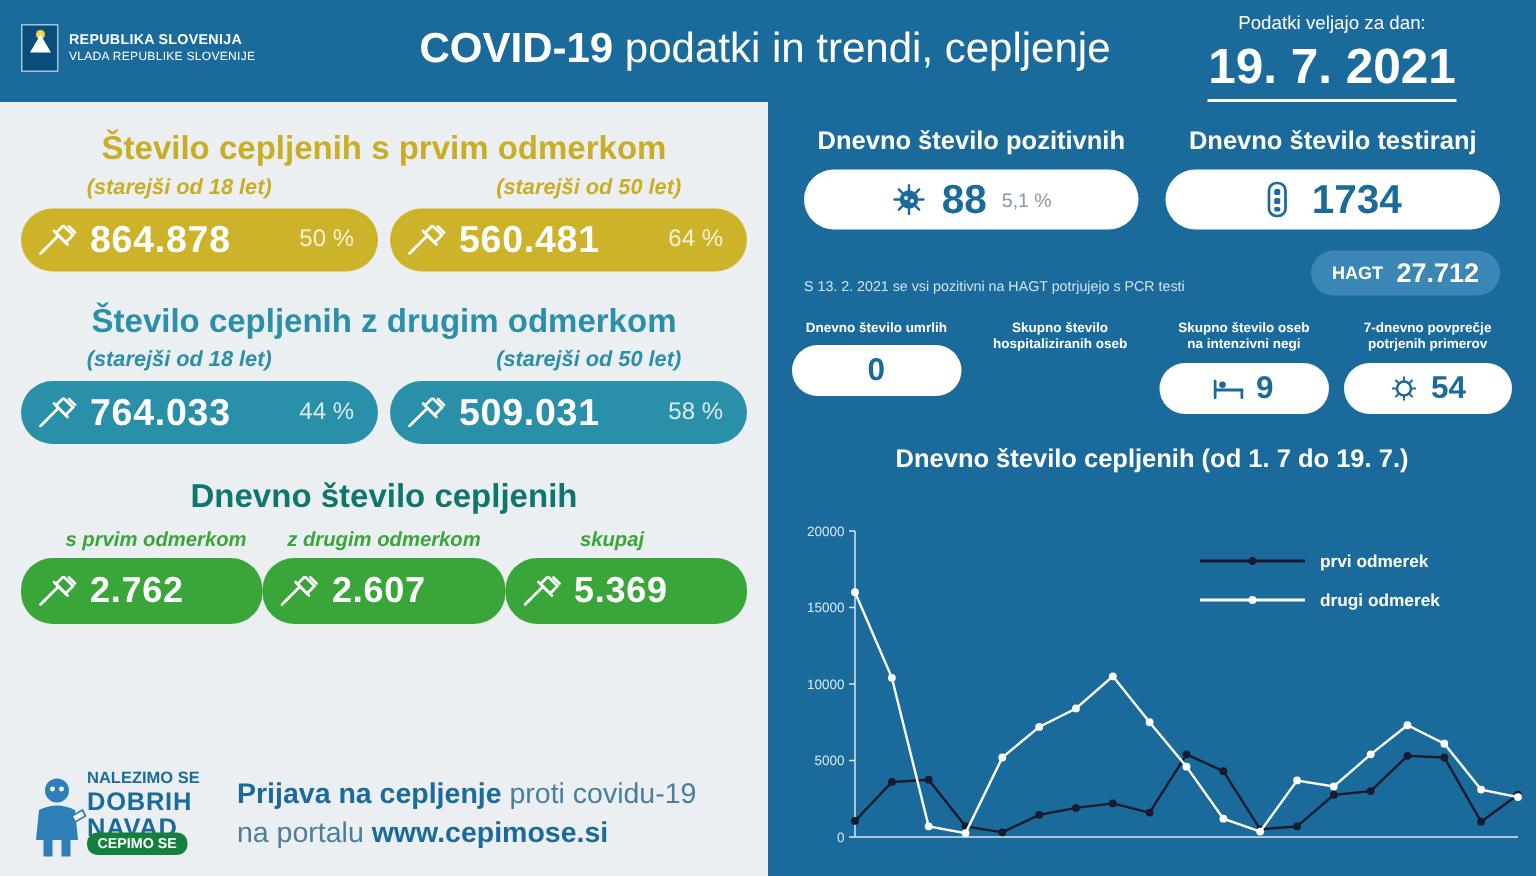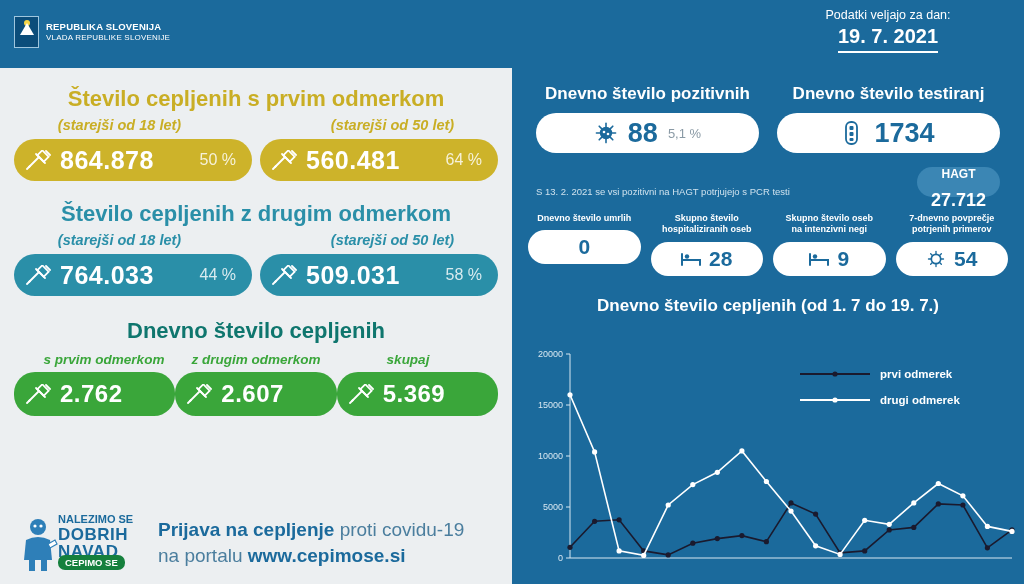--- a/index.html
+++ b/index.html
@@ -39,21 +39,21 @@
 
   .main-title {
     position: absolute; left: 200px; top: 16px; width: 620px;
     text-align: center; color: #ffffff; font-size: 28px; white-space: nowrap;
   }
   .main-title b { font-weight: bold; }
   .main-title span { font-weight: normal; }
 
   .date-box { position: absolute; right: 26px; top: 8px; text-align: center; width: 220px; }
   .date-label { color: #ffffff; font-size: 12.5px; margin-bottom: 3px; }
-  .date-value { color: #ffffff; font-size: 20px; font-weight: bold; border-bottom: 2px solid #ffffff; display: inline-block; padding-bottom: 3px; }
+  .date-value { color: #ffffff; font-size: 33px; font-weight: bold; border-bottom: 2px solid #ffffff; display: inline-block; padding-bottom: 3px; }
 
   
   .left {
     position: absolute; left: 0; top: 68px; width: 512px; height: 516px;
     background: #eceff1;
   }
   .right {
     position: absolute; left: 512px; top: 68px; width: 512px; height: 516px;
     background: #1b6a9c;
   }
@@ -113,21 +113,21 @@
   .small-white {
     background: #ffffff; border-radius: 18px; height: 34px;
     display: flex; align-items: center; justify-content: center; gap: 8px;
   }
   .small-white .num { color: #1b6a9c; font-size: 21px; font-weight: bold; }
 
   .note { color: #cfe2ee; font-size: 9.5px; }
 
   .hagt-pill {
     background: #3b86b4; border-radius: 16px; height: 30px; display: inline-flex;
-    align-items: center; gap: 9px; padding: 0 14px; flex-direction: column;
+    align-items: center; gap: 9px; padding: 0 14px;
   }
   .hagt-pill .lbl { color: #ffffff; font-size: 12px; font-weight: bold; }
   .hagt-pill .num { color: #ffffff; font-size: 18px; font-weight: bold; }
 
   .mini-label { color: #ffffff; font-size: 9px; font-weight: bold; text-align: center; line-height: 1.25; }
 
   
   .chart-title { color: #ffffff; font-size: 17px; font-weight: bold; text-align: center; }
   .chart-wrap { position: absolute; left: 512px; top: 336px; width: 512px; height: 248px; }
 
@@ -139,20 +139,23 @@
 
 <div class="page">
 
   <div class="header">
     <div class="gov-logo">
       <div class="coat"></div>
       <div class="gov-text">
         <div class="l1">REPUBLIKA SLOVENIJA</div>
         <div class="l2">VLADA REPUBLIKE SLOVENIJE</div>
       </div>
+    </div>
+    <div class="main-title">
+      <b>COVID-19</b><span> podatki in trendi, cepljenje</span>
     </div>
     <div class="date-box">
       <div class="date-label">Podatki veljajo za dan:</div>
       <div class="date-value">19. 7. 2021</div>
     </div>
   </div>
 
   <div class="left">
 
     <div style="padding-top:18px;">
@@ -363,29 +366,20 @@
     <div style="display:flex; gap:10px; padding:16px 16px 0 16px;">
       <div style="flex:1;">
         <div class="mini-label">Dnevno število umrlih</div>
         <div class="small-white" style="margin-top:6px;">
           <span class="num">0</span>
         </div>
       </div>
       <div style="flex:1;">
         <div class="mini-label" style="white-space:pre-line;">Skupno število
 hospitaliziranih oseb</div>
-        <div class="small-white" style="margin-top:6px;">
-          <svg width="20" height="16" viewBox="0 0 20 16">
-            <path d="M1 3 V14" stroke="#1b6a9c" stroke-width="2" stroke-linecap="round"></path>
-            <path d="M1 9 H19 V14" stroke="#1b6a9c" stroke-width="2" fill="none" stroke-linecap="round"></path>
-            <circle cx="6" cy="5.5" r="2.2" fill="#1b6a9c"></circle>
-            <path d="M9 8.5 H18 a1 1 0 0 1 1 1 H9 z" fill="#1b6a9c"></path>
-          </svg>
-          <span class="num">28</span>
-        </div>
       </div>
       <div style="flex:1;">
         <div class="mini-label" style="white-space:pre-line;">Skupno število oseb
 na intenzivni negi</div>
         <div class="small-white" style="margin-top:6px;">
           <svg width="20" height="16" viewBox="0 0 20 16">
             <path d="M1 3 V14" stroke="#1b6a9c" stroke-width="2" stroke-linecap="round"></path>
             <path d="M1 9 H19 V14" stroke="#1b6a9c" stroke-width="2" fill="none" stroke-linecap="round"></path>
             <circle cx="6" cy="5.5" r="2.2" fill="#1b6a9c"></circle>
             <path d="M9 8.5 H18 a1 1 0 0 1 1 1 H9 z" fill="#1b6a9c"></path>

